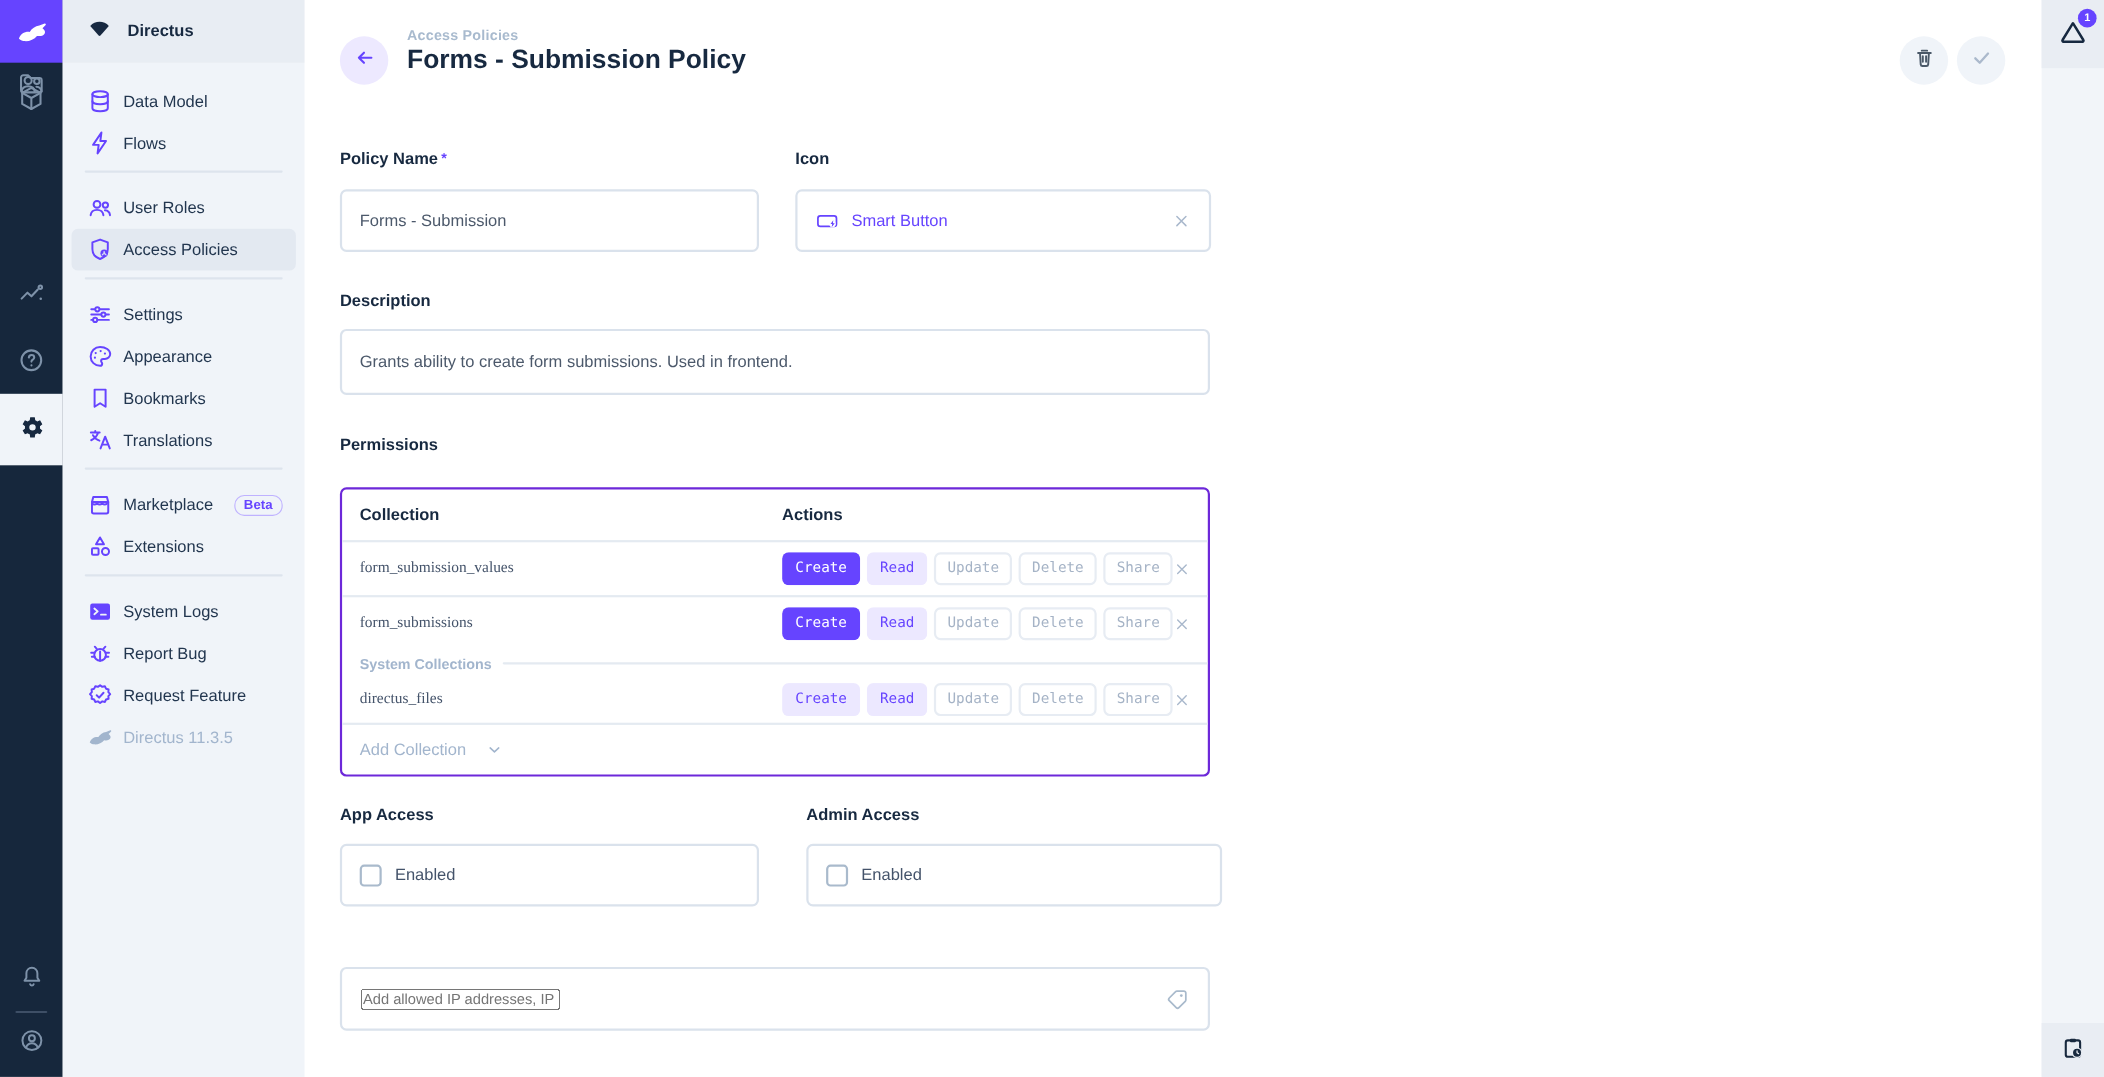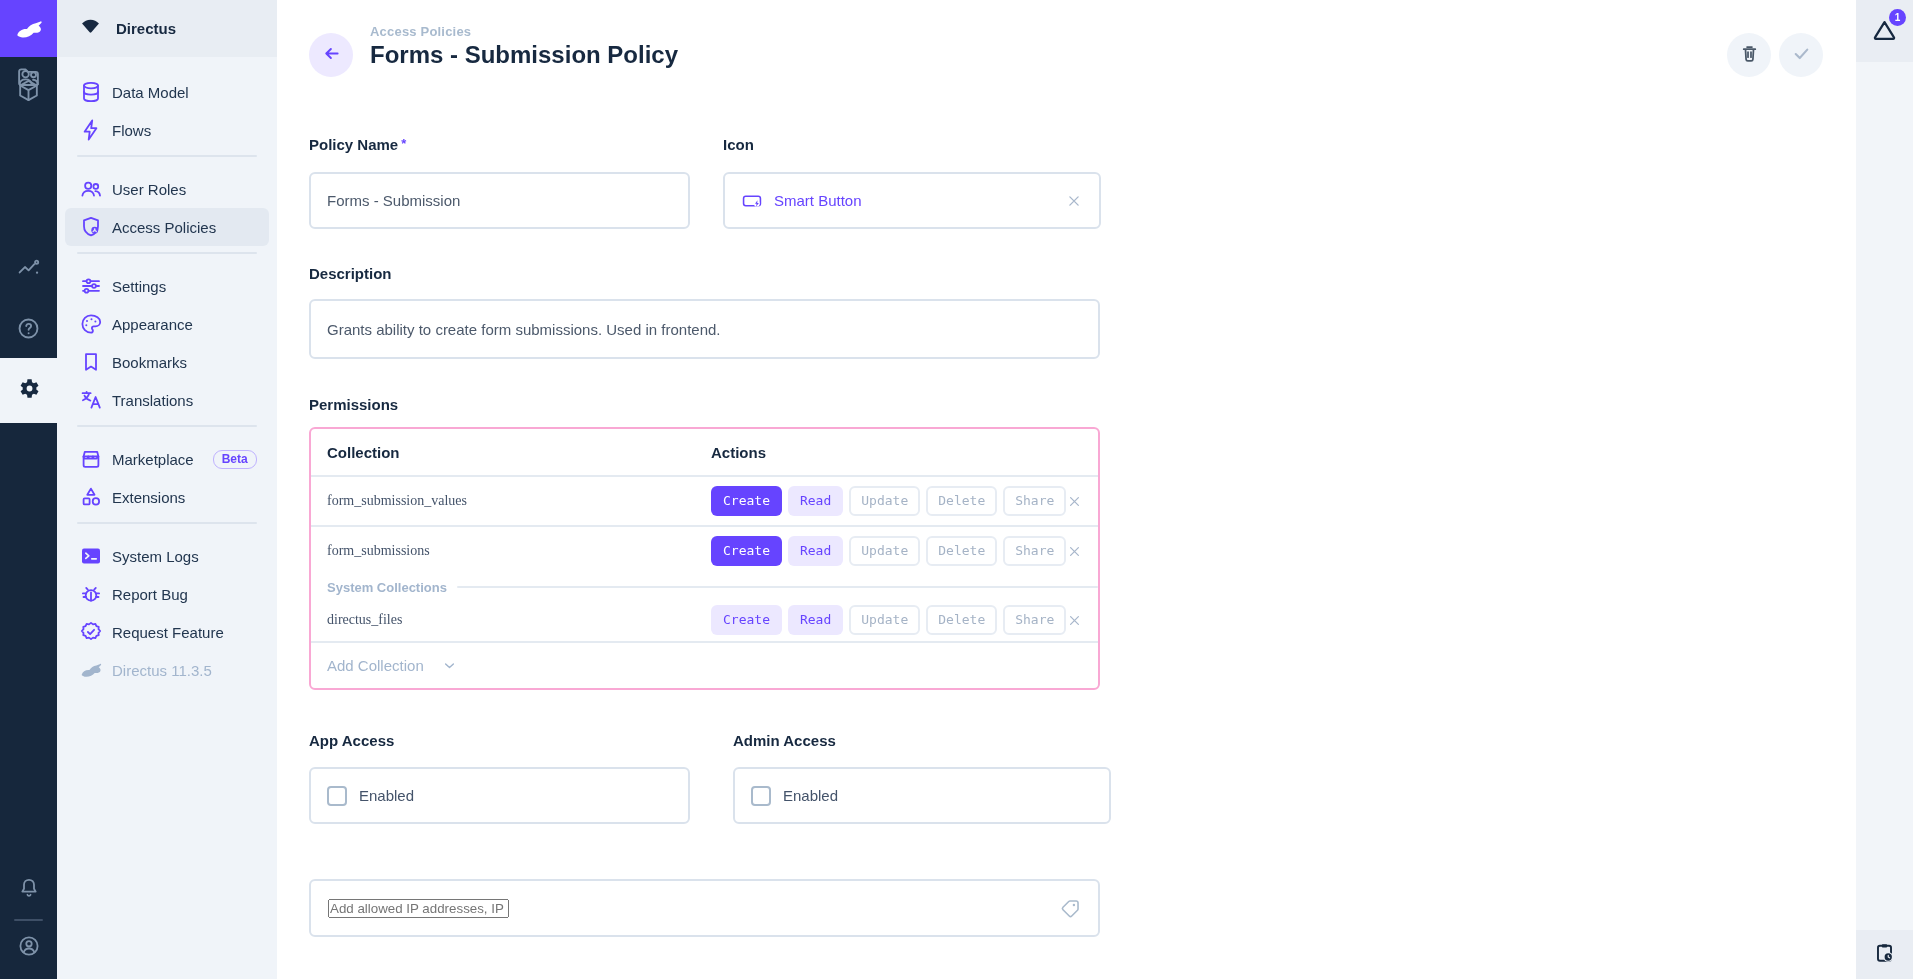--- a/index.html
+++ b/index.html
@@ -49,21 +49,21 @@
   .input-box input::placeholder{color:#A9BACC}
   #policy-name{left:32px;top:136px;width:381px}
   #icon-field{left:446px;top:136px;width:378px}
   .icon-val{color:#6644FF;margin-left:11px}
   .clear-x{margin-left:auto;color:#A9B8CC;display:flex;cursor:pointer}
   #description{left:32px;top:265px;width:791px}
   .textarea{margin-top:17px;height:60px;padding:0 16px}
 
   
   #permissions{left:32px;top:396px;width:791px}
-  .perm-table{margin-top:14px;border:2px solid #f9a8d4;border-radius:6px;background:#fff;overflow:hidden}
+  .perm-table{margin-top:30px;border:2px solid #6d28d9;border-radius:6px;background:#fff;overflow:hidden}
   .perm-head{height:48px;border-bottom:2px solid #E4EAF1;display:flex;align-items:center;padding:0 16px;font-size:15px;font-weight:700;color:#172940}
   .col-collection{flex:0 0 384px}
   .perm-row{display:flex;align-items:center;padding:0 16px}
   .rh50{height:50px;border-bottom:2px solid #E4EAF1}
   .rh48{height:48px}
   .rh44{height:44px;border-bottom:2px solid #E4EAF1}
   .group-row{height:24px;display:flex;align-items:center;padding-left:16px;font-size:13px;font-weight:600;color:#A2B5CD}
   .group-row i{flex:1;height:2px;background:#E4EAF1;margin-left:10px;border-radius:1px}
   .coll-name{font-family:Liberation Serif, serif;font-size:14px;color:#44536A}
   .chips{display:flex;gap:6px;align-items:center}

